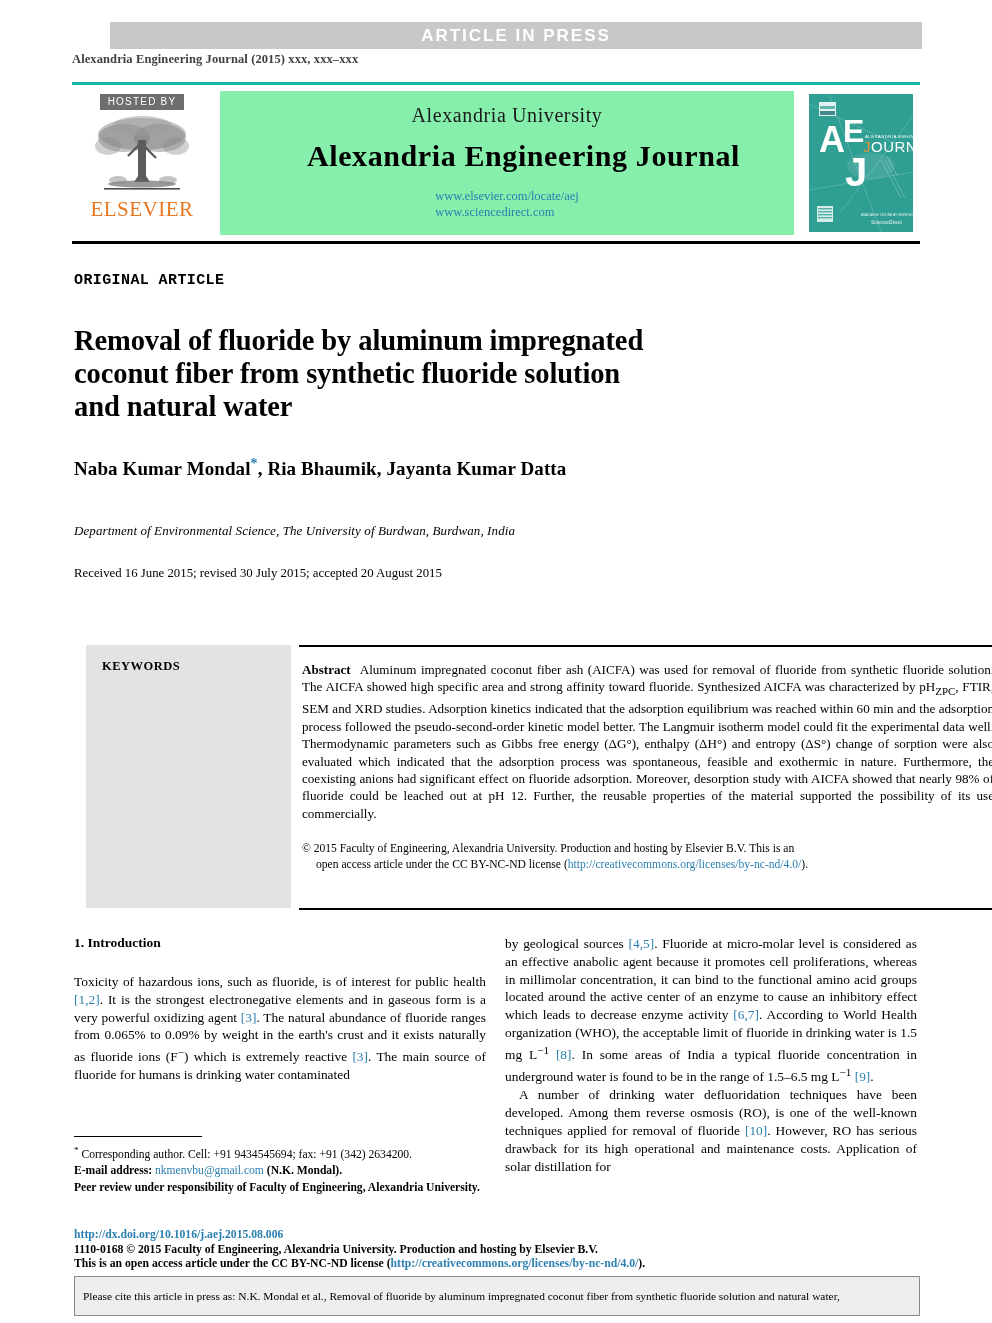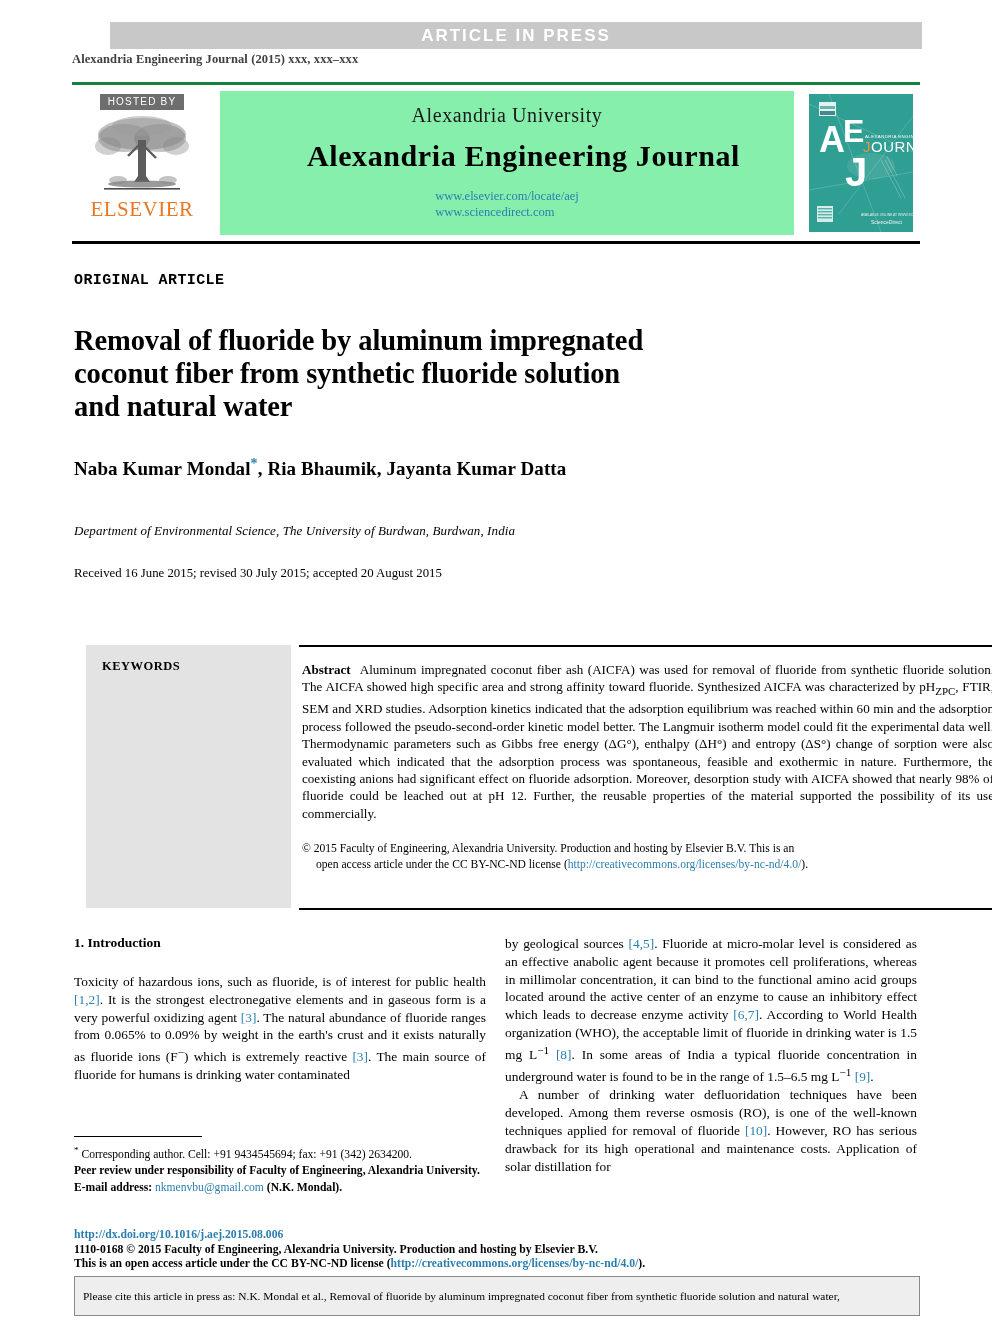--- a/index.html
+++ b/index.html
@@ -49,21 +49,21 @@
     color: #404040;
     letter-spacing: 0.1px;
   }
 
   
   .masthead {
     position: absolute;
     left: 72px;
     top: 82px;
     width: 848px;
-    border-top: 3px solid #15803d;
+    border-top: 3px solid #14b8a6;
     border-bottom: 3px solid #000;
     height: 162px;
     box-sizing: border-box;
   }
   .masthead-inner {
     display: flex;
     align-items: stretch;
     height: 100%;
     padding: 6px 0 6px 0;
     box-sizing: border-box;
@@ -474,22 +474,22 @@
   </div>
 
   <div class="col-right">
     <p class="para"><span>by geological sources </span><span class="ref">[4,5]</span><span>. Fluoride at micro-molar level is considered as an effective anabolic agent because it promotes cell proliferations, whereas in millimolar concentration, it can bind to the functional amino acid groups located around the active center of an enzyme to cause an inhibitory effect which leads to decrease enzyme activity </span><span class="ref">[6,7]</span><span>. According to World Health organization (WHO), the acceptable limit of fluoride in drinking water is 1.5 mg L</span><sup>−1</sup><span> </span><span class="ref">[8]</span><span>. In some areas of India a typical fluoride concentration in underground water is found to be in the range of 1.5–6.5 mg L</span><sup>−1</sup><span> </span><span class="ref">[9]</span><span>.</span></p>
     <p class="para indent"><span>A number of drinking water defluoridation techniques have been developed. Among them reverse osmosis (RO), is one of the well-known techniques applied for removal of fluoride </span><span class="ref">[10]</span><span>. However, RO has serious drawback for its high operational and maintenance costs. Application of solar distillation for</span></p>
   </div>
 
   <div class="footnote">
     <div class="rule"></div>
     <div class="fn-line"><span class="fn-star">*</span> <span>Corresponding author. Cell: +91 9434545694; fax: +91 (342) 2634200.</span></div>
+    <div class="fn-line"><span class="fn-bold">E-mail address:</span> <span class="link">nkmenvbu@gmail.com</span> <span class="fn-bold">(N.K. Mondal).</span></div>
     <div class="fn-line fn-bold">Peer review under responsibility of Faculty of Engineering, Alexandria University.</div>
-    <div class="fn-line"><span class="fn-bold">E-mail address:</span> <span class="link">nkmenvbu@gmail.com</span> <span class="fn-bold">(N.K. Mondal).</span></div>
   </div>
 
   <div class="doi-block">
     <div class="doi-url">http://dx.doi.org/10.1016/j.aej.2015.08.006</div>
     <div class="normal">1110-0168 © 2015 Faculty of Engineering, Alexandria University. Production and hosting by Elsevier B.V.</div>
     <div class="normal"><span>This is an open access article under the CC BY-NC-ND license (</span><span class="link">http://creativecommons.org/licenses/by-nc-nd/4.0/</span><span>).</span></div>
   </div>
 
   <div class="cite-box">
     <div>Please cite this article in press as: N.K. Mondal et al., Removal of fluoride by aluminum impregnated coconut fiber from synthetic fluoride solution and natural water,</div>

